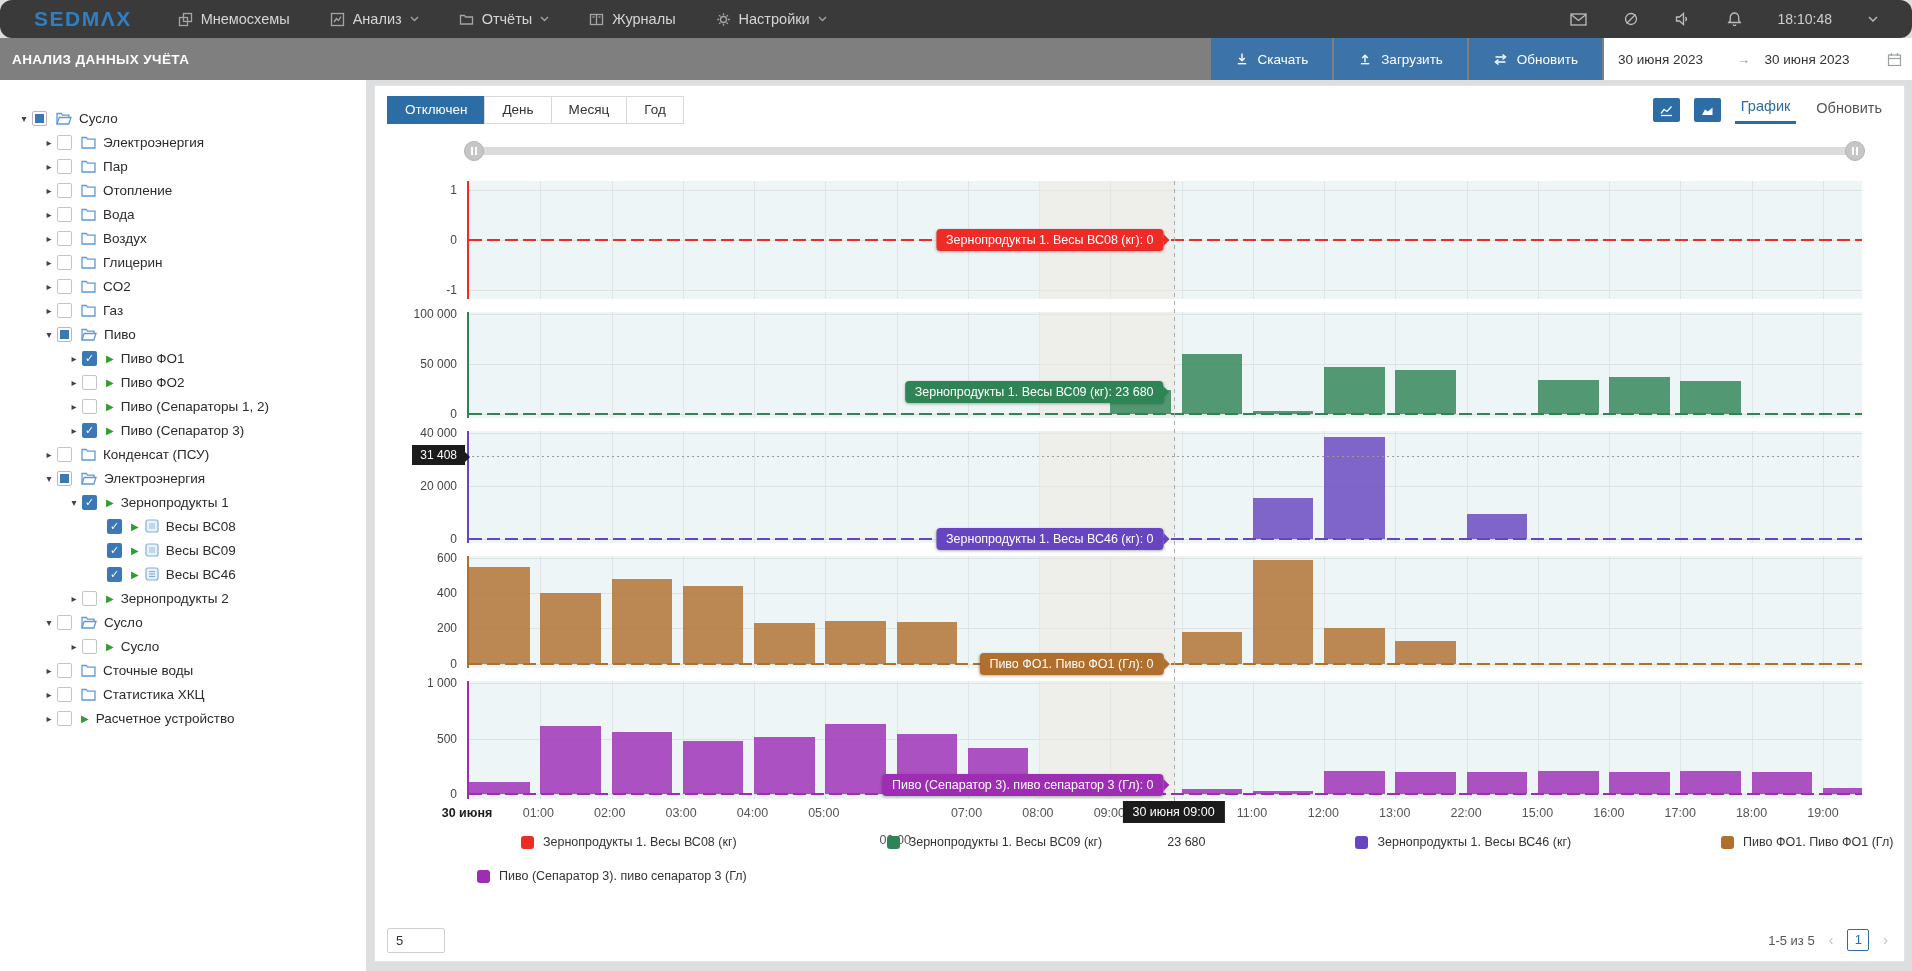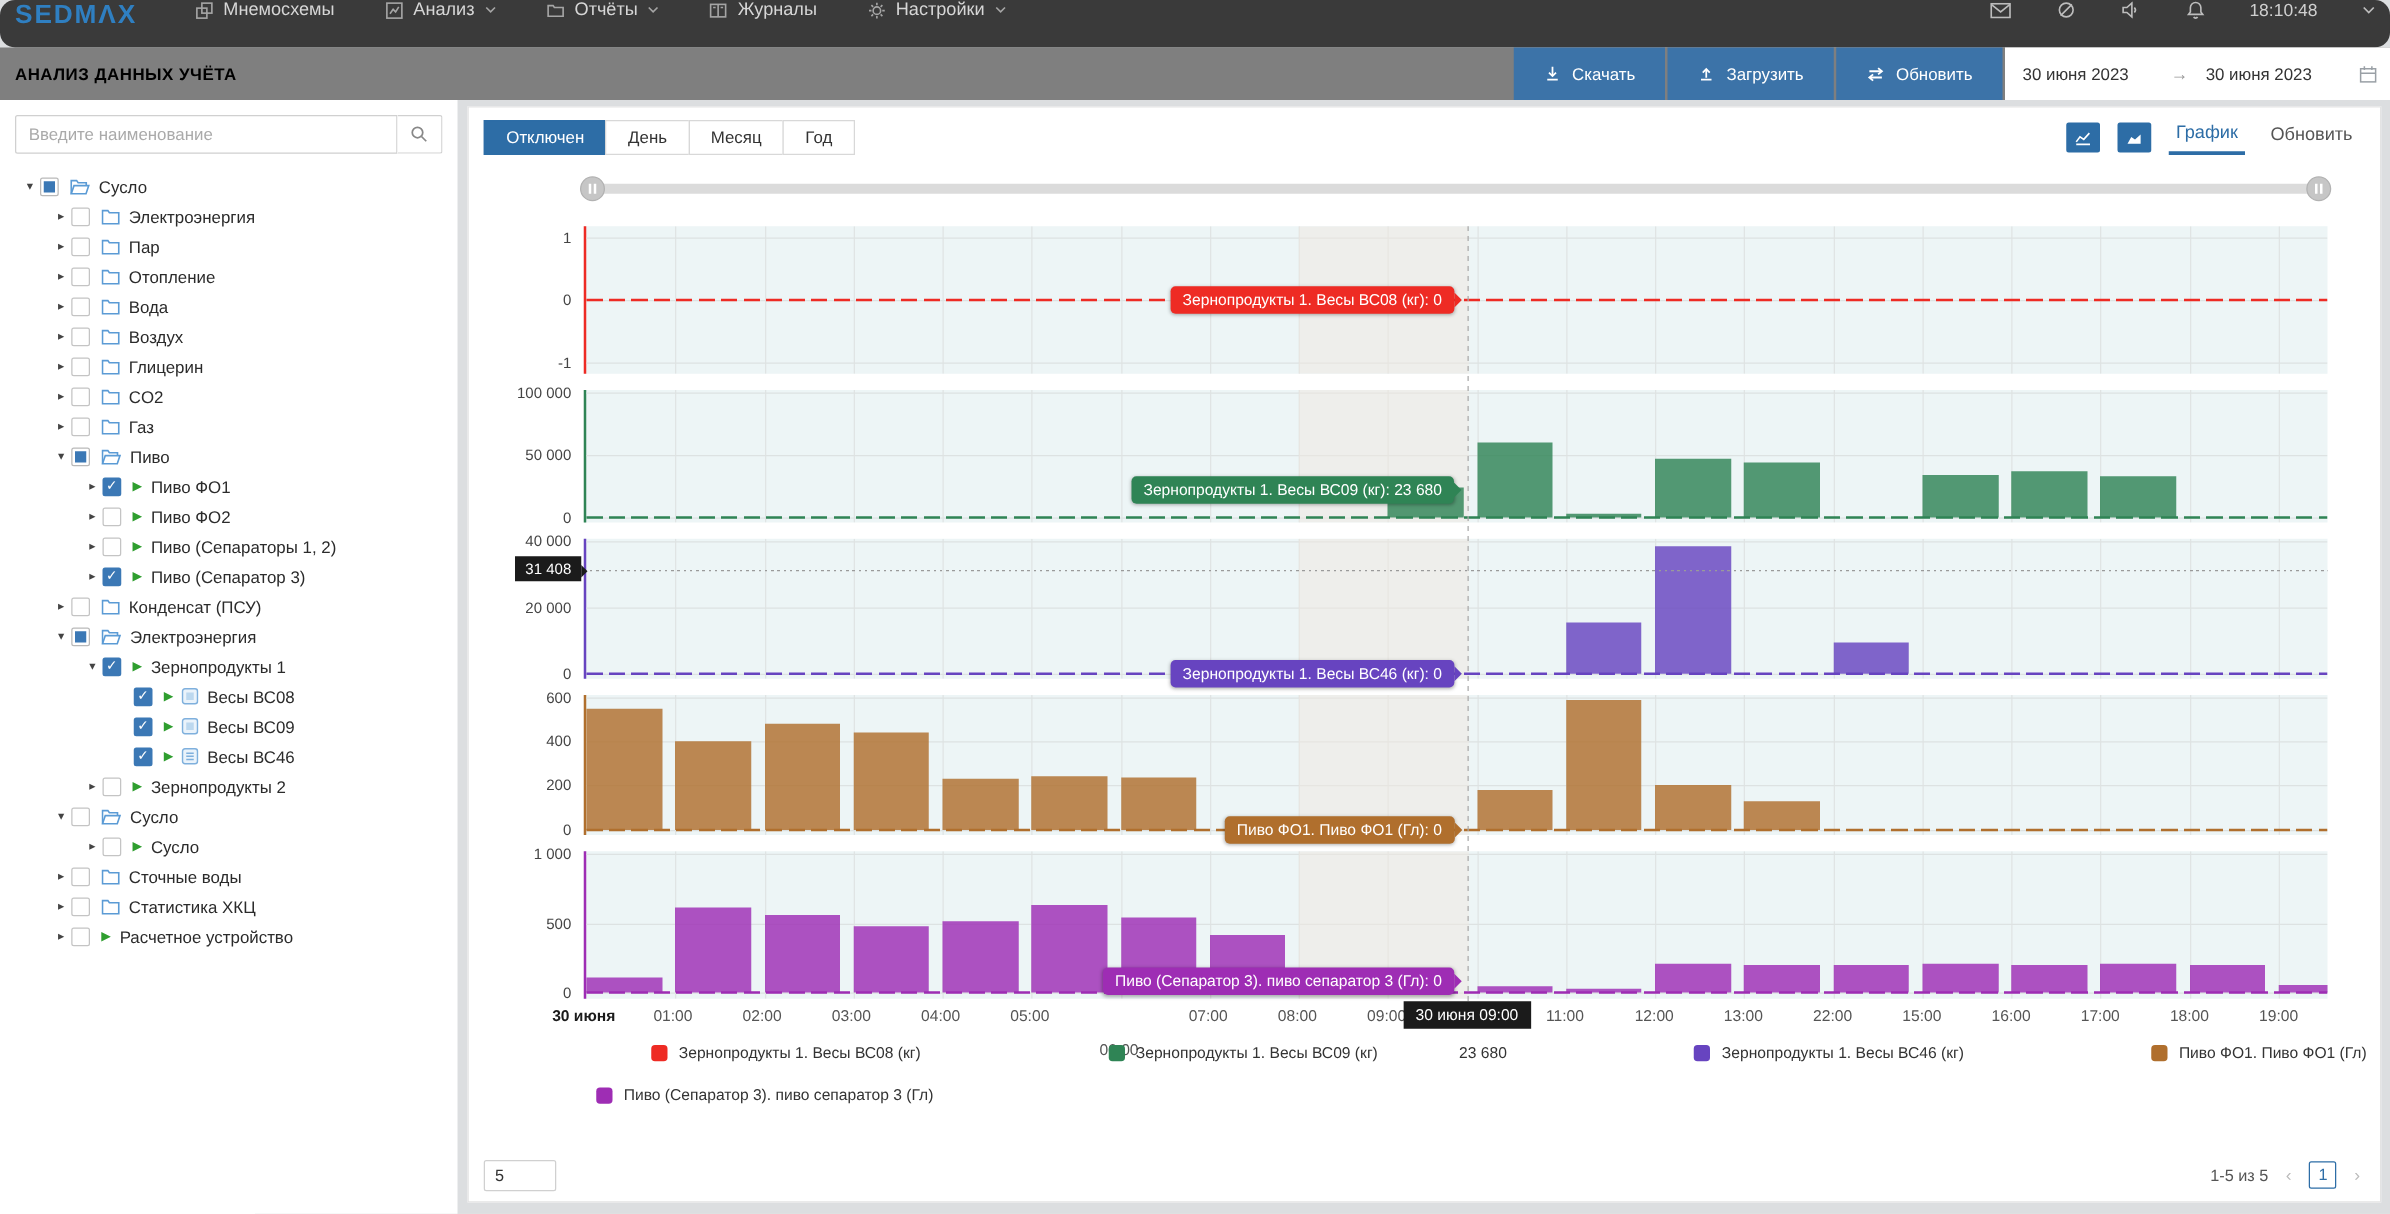--- a/index.html
+++ b/index.html
@@ -1,30 +1,30 @@
 <!DOCTYPE html>
 <html><head>
 <meta charset="utf-8">
 <style>
   * { margin:0; padding:0; box-sizing:border-box; }
   html,body { width:1912px; height:971px; overflow:hidden; background:#dcdee0;
               font-family:"Liberation Sans","DejaVu Sans",sans-serif; }
 
   
-  .tb { height:38px; background:#3a3a3a; display:flex; align-items:flex-start; padding:0 12px;border-radius:12px; }
+  .tb { height:38px; background:#3a3a3a; display:flex; align-items:center; padding:0 34px;border-radius:12px; }
   .tb-logo { font-size:21px; font-weight:bold; color:#2f7fc1; letter-spacing:1.5px; margin-right:46px; }
   .tb-nav { display:flex; gap:40px; }
   .tb-item { display:flex; align-items:center; gap:8px; color:#d6d6d6; font-size:14.5px; cursor:pointer; }
   .tb-item svg { opacity:.75; }
   .tb-right { margin-left:auto; display:flex; align-items:center; gap:36px; color:#bdbdbd; }
   .tb-clock { font-size:14px; color:#cfcfcf; }
 
   
   .sh { height:42px; background:#7f7f7f; display:flex; align-items:stretch; }
-  .sh-title { color:#000000; font-weight:bold; font-size:13.5px; letter-spacing:.4px; align-self:center; padding-left:12px; }
+  .sh-title { color:#ffffff; font-weight:bold; font-size:13.5px; letter-spacing:.4px; align-self:center; padding-left:12px; }
   .sh-right { margin-left:auto; display:flex; align-items:stretch; }
   .sh-btn { background:#3c73a8; color:#fff; font-size:13.5px; border:none; display:flex; align-items:center; gap:9px;
             padding:0 24px; margin-left:2px; cursor:pointer; }
   .daterange { background:#fff; display:flex; align-items:center; width:308px; margin-left:2px; }
   .daterange .df { font-size:13.5px; color:#333; padding:0 14px; flex:1; }
   .daterange .arr { color:#999; font-size:14px; }
   .daterange .cal { margin:0 10px 0 4px; }
 
   
   .body { position:absolute; top:80px; left:0; right:0; bottom:0; }
@@ -238,31 +238,20 @@
             <line x1="10.5" y1="1" x2="10.5" y2="4"></line>
           </g>
         </svg>
     </div>
   </div>
 </div>
 
 <div class="body">
 
   <div class="sidebar">
-    <div class="search-row">
-      <input placeholder="Введите наименование" style="">
-      <button class="search-btn">
-        <svg width="15" height="15" viewBox="0 0 15 15">
-            <g fill="none" stroke="#888" stroke-width="1.4">
-              <circle cx="6" cy="6" r="4.2"></circle>
-              <line x1="9.2" y1="9.2" x2="13" y2="13"></line>
-            </g>
-          </svg>
-      </button>
-    </div>
     <div class="tree" id="tree">
         <div class="trow" style="padding-left: 16px;">
           <div class="exp">▾</div>
           <div class="cb ind"></div>
           <div class="tico">
             <svg width="16" height="13" viewBox="0 0 16 13">
               <g fill="none" stroke="#5b9bd5" stroke-width="1.3">
                 <path d="M1,12 V1.5 h4.3 l1.2,1.7 H13 v2.3"></path>
                 <path d="M3.2,5.5 H15 L12.8,12 H1 Z"></path>
               </g>

